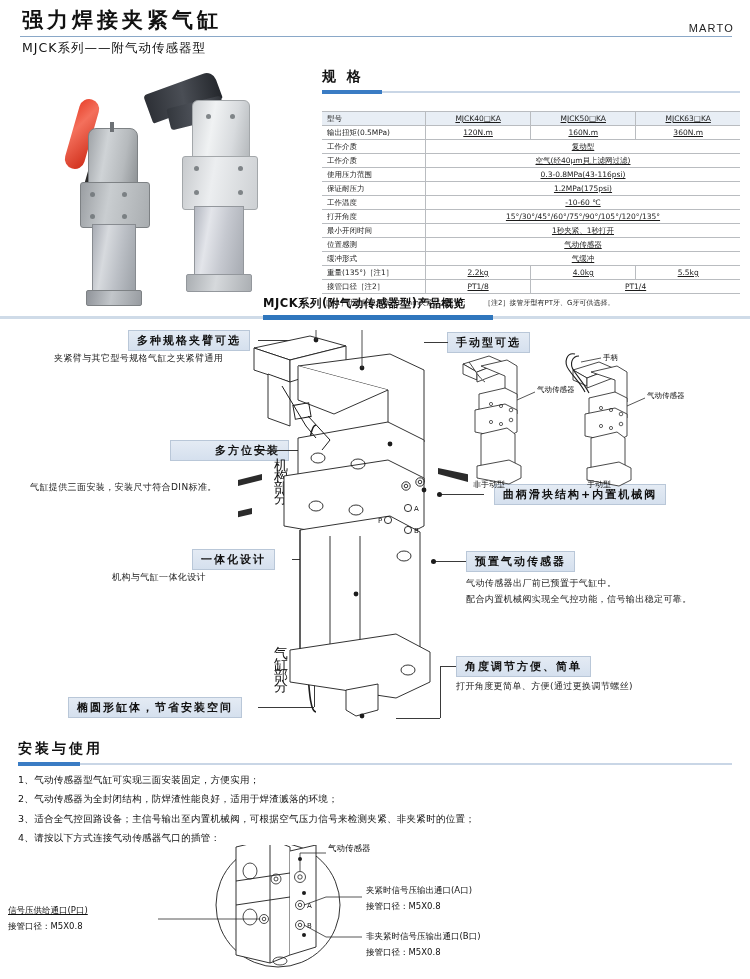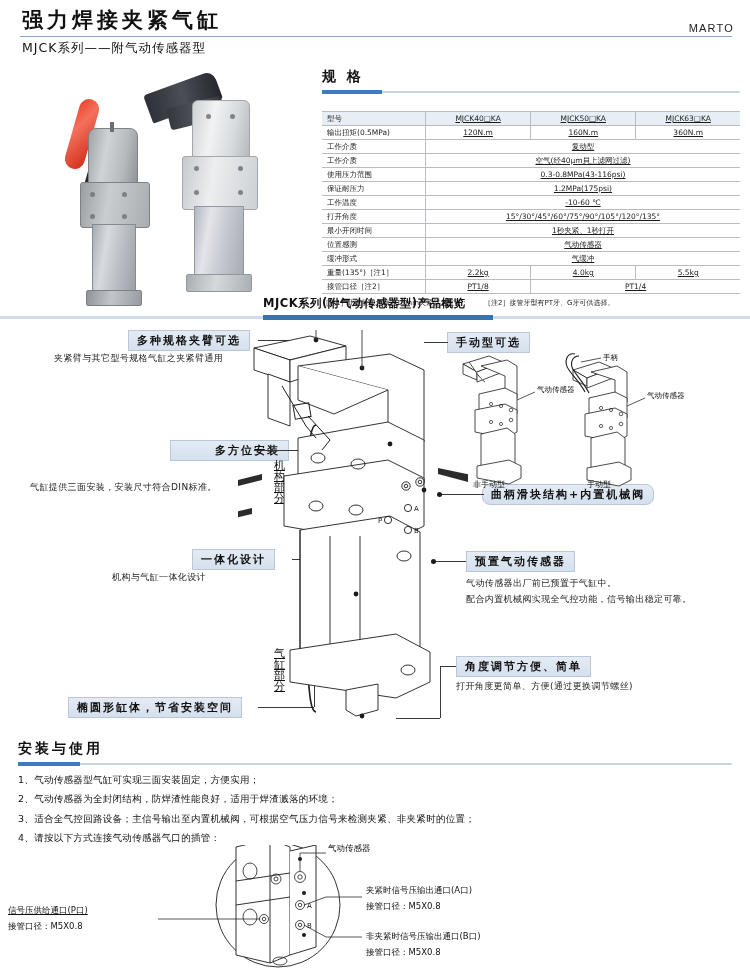--- a/index.html
+++ b/index.html
@@ -169,22 +169,22 @@
     letter-spacing: .4px;
   }
   .leader { position: absolute; background: #3a3a3a; }
   .leader.h { height: 1px; }
   .leader.v { width: 1px; }
   .dot {
     position: absolute; width: 5px; height: 5px; border-radius: 50%;
     background: #1c1c1c;
   }
   .vlabel {
-    position: absolute; font-size: 11px; color: #111; width: 12px;
-    line-height: 11px; letter-spacing: 0; text-decoration: underline;
+    position: absolute; font-size: 14px; color: #111; width: 12px;
+    line-height: 11px; letter-spacing: 0;
   }
 
   
   #drawing { left: 238px; top: 330px; width: 230px; height: 400px; }
   #variants { left: 455px; top: 348px; width: 230px; height: 140px; }
 
   
   #install-section { left: 18px; top: 740px; width: 714px; }
   #install-rule-wrap { position: relative; height: 6px; margin-top: 3px; width: 270px; }
   .install-item {
@@ -344,21 +344,21 @@
 <div class="leader v" style="left:314px; top:660px; height:47px;"></div>
 
 <svg class="pg" style="left:296px; top:420px; width:30px; height:300px;">
   <path d="M20,5 C10,5 14,70 6,72 C14,74 10,150 20,150" fill="none" stroke="#1c1c1c" stroke-width="1.6"></path>
   <path d="M20,152 C10,152 14,220 6,222 C14,224 10,292 20,292" fill="none" stroke="#1c1c1c" stroke-width="1.6"></path>
 </svg>
 
 <div class="callout-box" style="left:447px; top:332px;">手动型可选</div>
 <div class="leader h" style="left:424px; top:342px; width:24px;"></div>
 
-<div class="callout-box" style="left:482px; top:484px;border-radius:8px;">曲柄滑块结构+内置机械阀</div>
+<div class="callout-box" style="left:494px; top:484px;">曲柄滑块结构+内置机械阀</div>
 <div class="leader h" style="left:440px; top:494px; width:44px;"></div>
 <div class="dot" style="left:437px; top:492px;"></div>
 
 <div class="callout-box" style="left:466px; top:551px;">预置气动传感器</div>
 <div class="callout-desc" style="left:466px; top:577px;">气动传感器出厂前已预置于气缸中。</div>
 <div class="callout-desc" style="left:466px; top:593px;">配合内置机械阀实现全气控功能，信号输出稳定可靠。</div>
 <div class="leader h" style="left:434px; top:561px; width:32px;"></div>
 <div class="dot" style="left:431px; top:559px;"></div>
 
 <div class="callout-box" style="left:456px; top:656px;">角度调节方便、简单</div>

